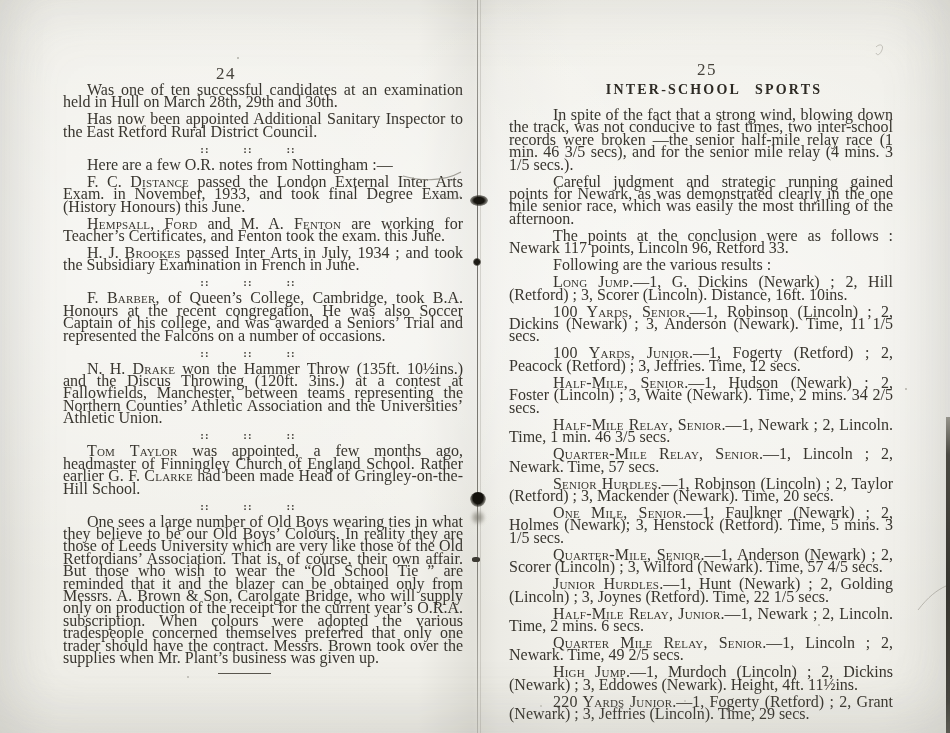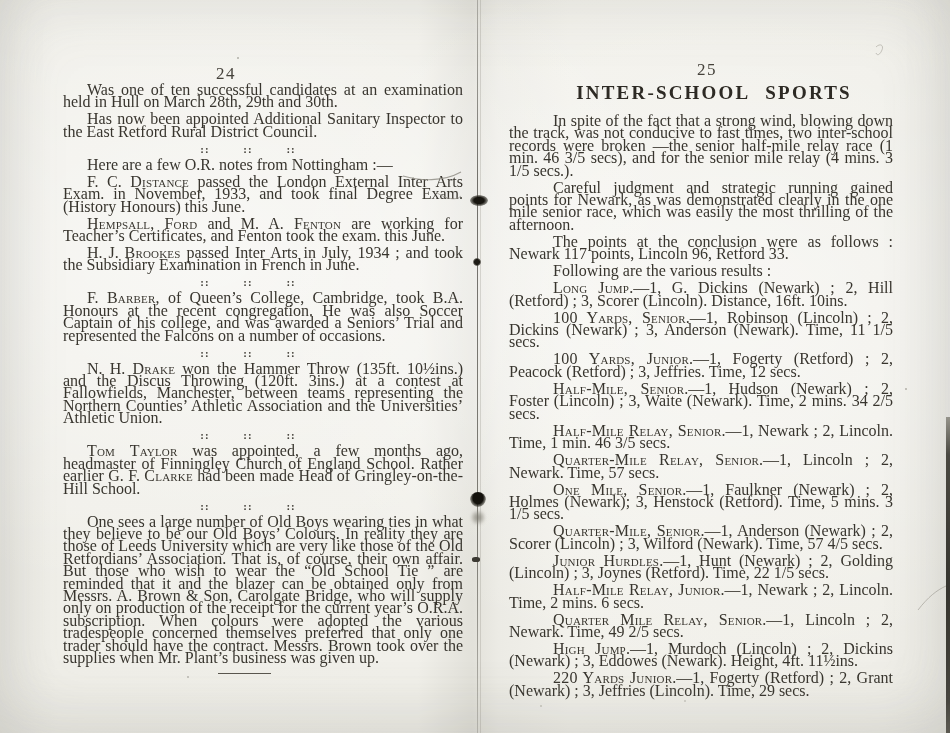--- a/index.html
+++ b/index.html
@@ -30,21 +30,21 @@
   .page-left .para{text-indent:24px;}
   .page-right .para{text-indent:44px;}
   .sc{font-variant:small-caps;letter-spacing:0.2px;}
   .divider{
     margin:3px 30px 4px 0;text-align:center;line-height:12px;
     font-size:11px;font-weight:bold;letter-spacing:1px;word-spacing:30px;color:#3f3c35;
   }
   .end-rule{width:53px;height:0;border-top:1.6px solid #5a574f;margin:9px 0 0 155px;filter:blur(0.2px);}
   .heading{
     margin:0 0 11px;padding-left:26px;text-align:center;
-    font-size:19px;font-weight:bold;letter-spacing:2.2px;word-spacing:9px;color:#2d2a24;
+    font-size:14px;font-weight:bold;letter-spacing:2.2px;word-spacing:9px;color:#2d2a24;
   }
   
   .gutter-line{position:absolute;left:477px;top:0;width:1px;height:733px;
     background:linear-gradient(to bottom, rgba(110,108,100,0.45), rgba(70,68,62,0.75) 25%, rgba(80,78,70,0.70) 75%, rgba(130,128,120,0.40));}
   .gutter-line2{position:absolute;left:480px;top:0;width:1px;height:733px;background:rgba(145,143,133,0.30);}
   .blob{position:absolute;border-radius:50%;}
   .blob-a{left:470px;top:195px;width:18px;height:11px;
     background:radial-gradient(ellipse at center,#17150f 0 40%, rgba(60,58,50,0.55) 68%, transparent 75%);filter:blur(0.5px);}
   .dot-b{left:473px;top:258px;width:8px;height:8px;
     background:radial-gradient(circle,#1d1b15 0 45%, rgba(70,68,60,0.5) 70%, transparent 78%);}
@@ -98,20 +98,21 @@
         <p class="para"><span>In spite of the fact that a strong wind, blowing down the track, was not conducive to fast times, two inter-school records were broken —the senior half-mile relay race (1 min. 46 3/5 secs), and for the senior mile relay (4 mins. 3 1/5 secs.).</span></p>
         <p class="para"><span>Careful judgment and strategic running gained points for Newark, as was demonstrated clearly in the one mile senior race, which was easily the most thrilling of the afternoon.</span></p>
         <p class="para"><span>The points at the conclusion were as follows :  Newark 117 points, Lincoln 96, Retford 33.</span></p>
         <p class="para"><span>Following are the various results :</span></p>
         <p class="para"><span class="sc">Long Jump</span><span>.—1, G. Dickins (Newark) ;  2, Hill (Retford) ;  3, Scorer (Lincoln).  Distance, 16ft. 10ins.</span></p>
         <p class="para"><span class="sc">100 Yards, Senior</span><span>.—1, Robinson (Lincoln) ;  2, Dickins (Newark) ;  3, Anderson (Newark).  Time, 11 1/5 secs.</span></p>
         <p class="para"><span class="sc">100 Yards, Junior</span><span>.—1, Fogerty (Retford) ;  2, Peacock (Retford) ;  3, Jeffries.  Time, 12 secs.</span></p>
         <p class="para"><span class="sc">Half-Mile, Senior</span><span>.—1, Hudson (Newark) ;  2, Foster (Lincoln) ;  3, Waite (Newark).  Time, 2 mins. 34 2/5 secs.</span></p>
         <p class="para"><span class="sc">Half-Mile Relay, Senior</span><span>.—1, Newark ;  2, Lincoln.  Time, 1 min. 46 3/5 secs.</span></p>
         <p class="para"><span class="sc">Quarter-Mile Relay, Senior</span><span>.—1, Lincoln ;  2, Newark.  Time, 57 secs.</span></p>
+        <p class="para"><span class="sc">Senior Hurdles</span><span>.—1, Robinson (Lincoln) ;  2, Taylor (Retford) ;  3, Mackender (Newark).  Time, 20 secs.</span></p>
         <p class="para"><span class="sc">One Mile, Senior</span><span>.—1, Faulkner (Newark) ;  2, Holmes (Newark); 3, Henstock (Retford).  Time, 5 mins. 3 1/5 secs.</span></p>
         <p class="para"><span class="sc">Quarter-Mile, Senior</span><span>.—1, Anderson (Newark) ;  2, Scorer (Lincoln) ;  3, Wilford (Newark).  Time, 57 4/5 secs.</span></p>
         <p class="para"><span class="sc">Junior Hurdles</span><span>.—1, Hunt (Newark) ;  2, Golding (Lincoln) ;  3, Joynes (Retford).  Time, 22 1/5 secs.</span></p>
         <p class="para"><span class="sc">Half-Mile Relay, Junior</span><span>.—1, Newark ;  2, Lincoln.  Time, 2 mins. 6 secs.</span></p>
         <p class="para"><span class="sc">Quarter Mile Relay, Senior</span><span>.—1, Lincoln ;  2, Newark.  Time, 49 2/5 secs.</span></p>
         <p class="para"><span class="sc">High Jump</span><span>.—1, Murdoch (Lincoln) ;  2, Dickins (Newark) ;  3, Eddowes (Newark).  Height, 4ft. 11½ins.</span></p>
         <p class="para"><span class="sc">220 Yards Junior</span><span>.—1, Fogerty (Retford) ;  2, Grant (Newark) ;  3, Jeffries (Lincoln).  Time, 29 secs.</span></p>
       </div>
   </div>
 

